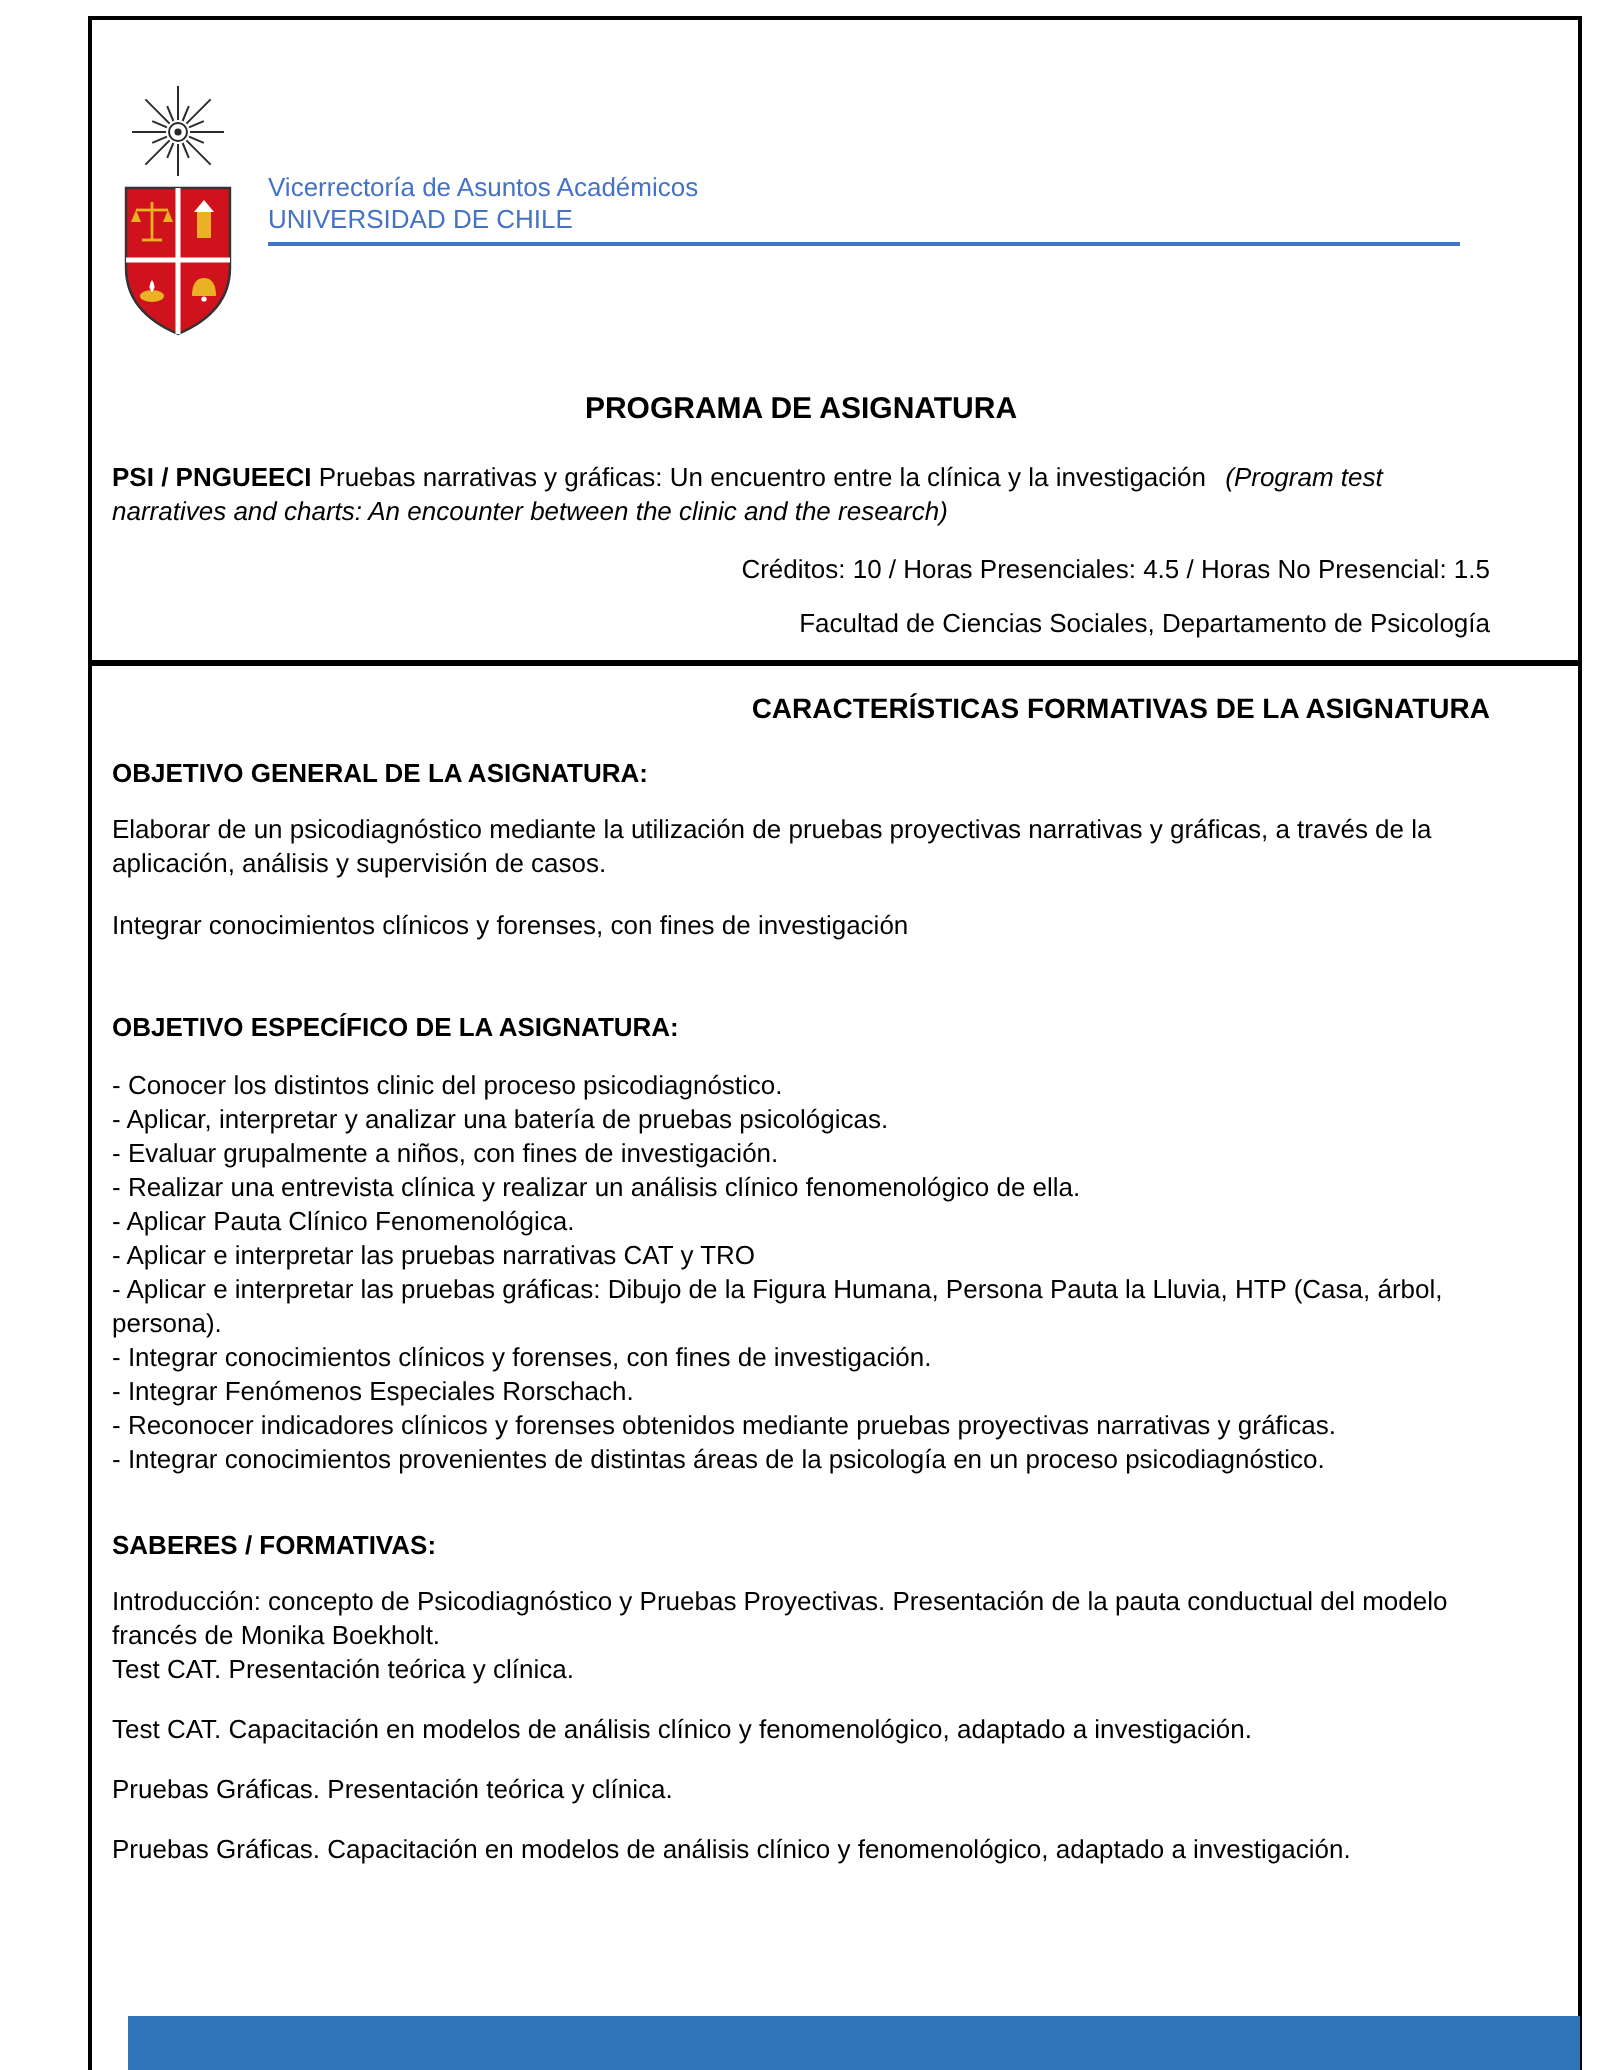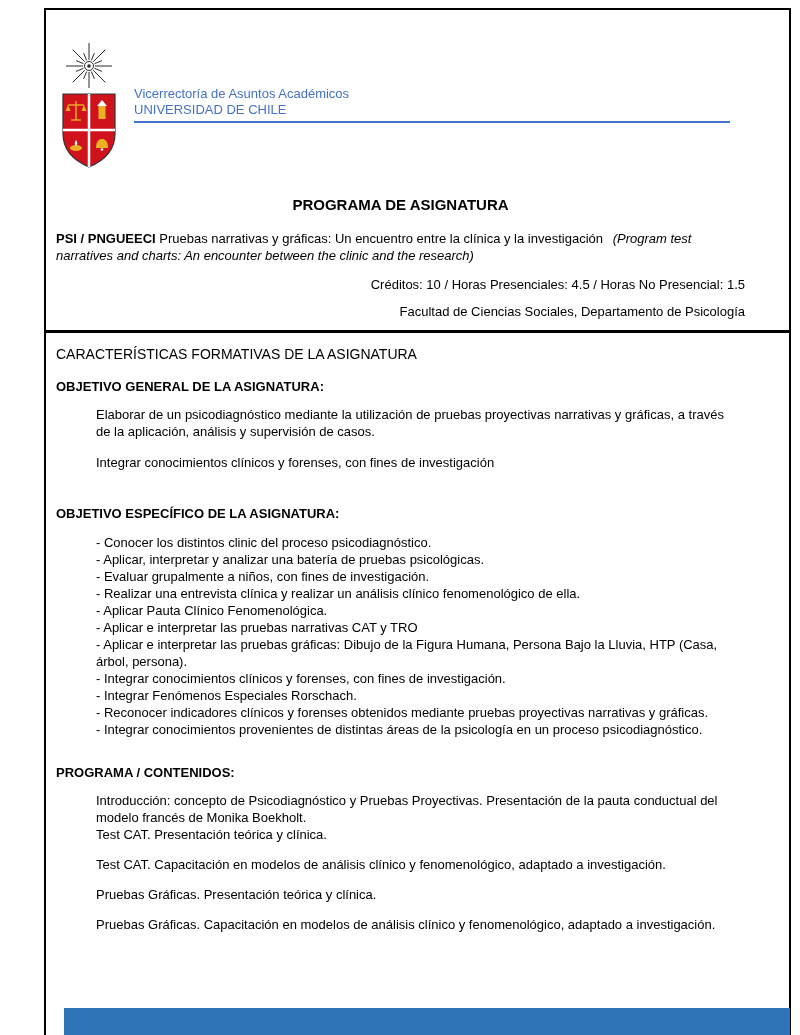--- a/index.html
+++ b/index.html
@@ -19,25 +19,25 @@
   .header-text { flex:1; padding-top:50px; }
   .header-line { font-size:13px; line-height:16px; color:var(--header-blue,#4472C4); }
   .header-rule { height:2px; background:var(--header-blue,#4472C4); margin-top:3px; width:596px; }
   
   .doc-title { margin-top:21px; text-align:center; font-size:15px; line-height:16px; font-weight:bold; }
   .course-line { margin-top:17px; font-size:13px; line-height:17px; }
   .course-line .b { font-weight:bold; }
   .course-line .i { font-style:italic; margin-left:6px; }
   .meta-line { margin-top:14px; font-size:13px; line-height:13px;text-align:right; }
   .thick-rule { margin:12px -44px 0 -10px; height:3px; background:#000; }
-  .section-title { margin-top:13px; text-align:left; font-size:14px; line-height:16px; font-weight:normal; }
+  .section-title { margin-top:13px; text-align:right; font-size:14px; line-height:16px; font-weight:bold; }
   .sub-heading { margin-top:16px; font-size:13px; line-height:17px; font-weight:bold; }
   .sub-heading.specific { margin-top:34px; }
   .sub-heading.saberes { margin-top:26px; }
-  .indent { margin-left:40px; margin-right:4px; }
+  .indent { margin-right:4px; }
   .paragraphs { margin-top:11px; }
   .paragraphs .para { font-size:13px; line-height:17px; white-space:pre-line; }
   .paragraphs .para + .para { margin-top:14px; }
   .obj-list { margin-top:12px; }
   .obj-list .list-item { font-size:13px; line-height:17px; }
   .contents-paragraphs .para + .para { margin-top:13px; }
   
   .footer-bar {
     position:absolute; left:64px; top:1008px; width:726px; height:40px;
     background:var(--footer-bar-blue,#2E74B6);
@@ -122,28 +122,28 @@
     </div>
 
   <h3 class="sub-heading specific">OBJETIVO ESPECÍFICO DE LA ASIGNATURA:</h3>
   <div class="indent obj-list">
       <div class="list-item">- Conocer los distintos clinic del proceso psicodiagnóstico.</div>
       <div class="list-item">- Aplicar, interpretar y analizar una batería de pruebas psicológicas.</div>
       <div class="list-item">- Evaluar grupalmente a niños, con fines de investigación.</div>
       <div class="list-item">- Realizar una entrevista clínica y realizar un análisis clínico fenomenológico de ella.</div>
       <div class="list-item">- Aplicar Pauta Clínico Fenomenológica.</div>
       <div class="list-item">- Aplicar e interpretar las pruebas narrativas CAT y TRO</div>
-      <div class="list-item">- Aplicar e interpretar las pruebas gráficas: Dibujo de la Figura Humana, Persona Bajo la Lluvia, HTP (Casa, árbol, persona).</div>
+      <div class="list-item">- Aplicar e interpretar las pruebas gráficas: Dibujo de la Figura Humana, Persona Pauta la Lluvia, HTP (Casa, árbol, persona).</div>
       <div class="list-item">- Integrar conocimientos clínicos y forenses, con fines de investigación.</div>
       <div class="list-item">- Integrar Fenómenos Especiales Rorschach.</div>
       <div class="list-item">- Reconocer indicadores clínicos y forenses obtenidos mediante pruebas proyectivas narrativas y gráficas.</div>
       <div class="list-item">- Integrar conocimientos provenientes de distintas áreas de la psicología en un proceso psicodiagnóstico.</div>
     </div>
 
-  <h3 class="sub-heading saberes">PROGRAMA / CONTENIDOS:</h3>
+  <h3 class="sub-heading saberes">SABERES / FORMATIVAS:</h3>
   <div class="indent paragraphs contents-paragraphs">
       <p class="para">Introducción: concepto de Psicodiagnóstico y Pruebas Proyectivas. Presentación de la pauta conductual del modelo francés de Monika Boekholt.
 Test CAT. Presentación teórica y clínica.</p>
       <p class="para">Test CAT. Capacitación en modelos de análisis clínico y fenomenológico, adaptado a investigación.</p>
       <p class="para">Pruebas Gráficas. Presentación teórica y clínica.</p>
       <p class="para">Pruebas Gráficas. Capacitación en modelos de análisis clínico y fenomenológico, adaptado a investigación.</p>
     </div>
 
 </div>
 

